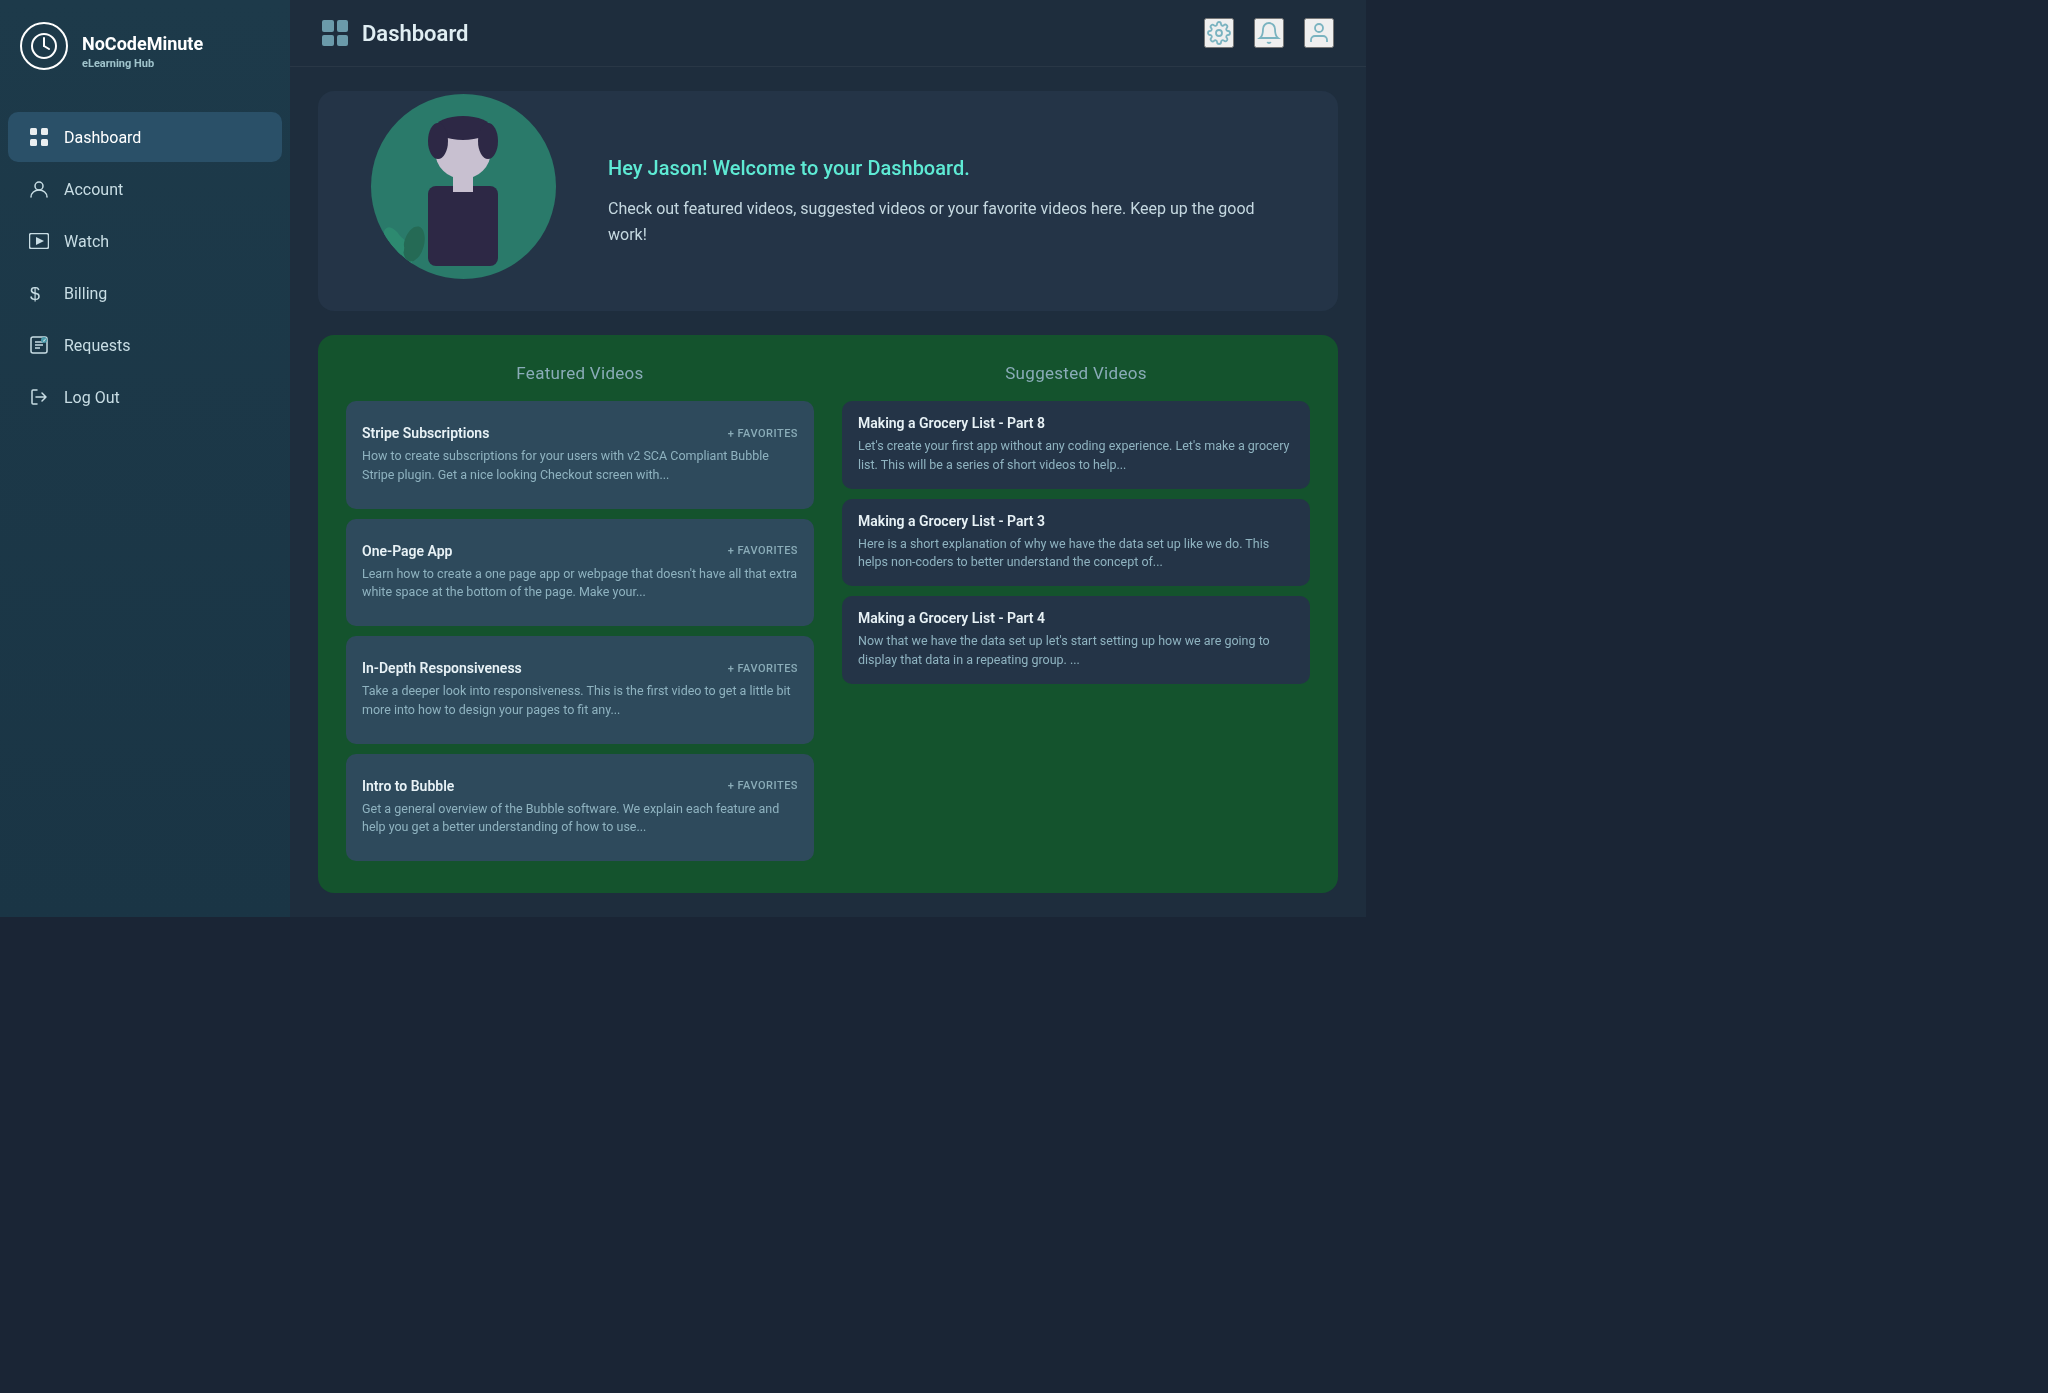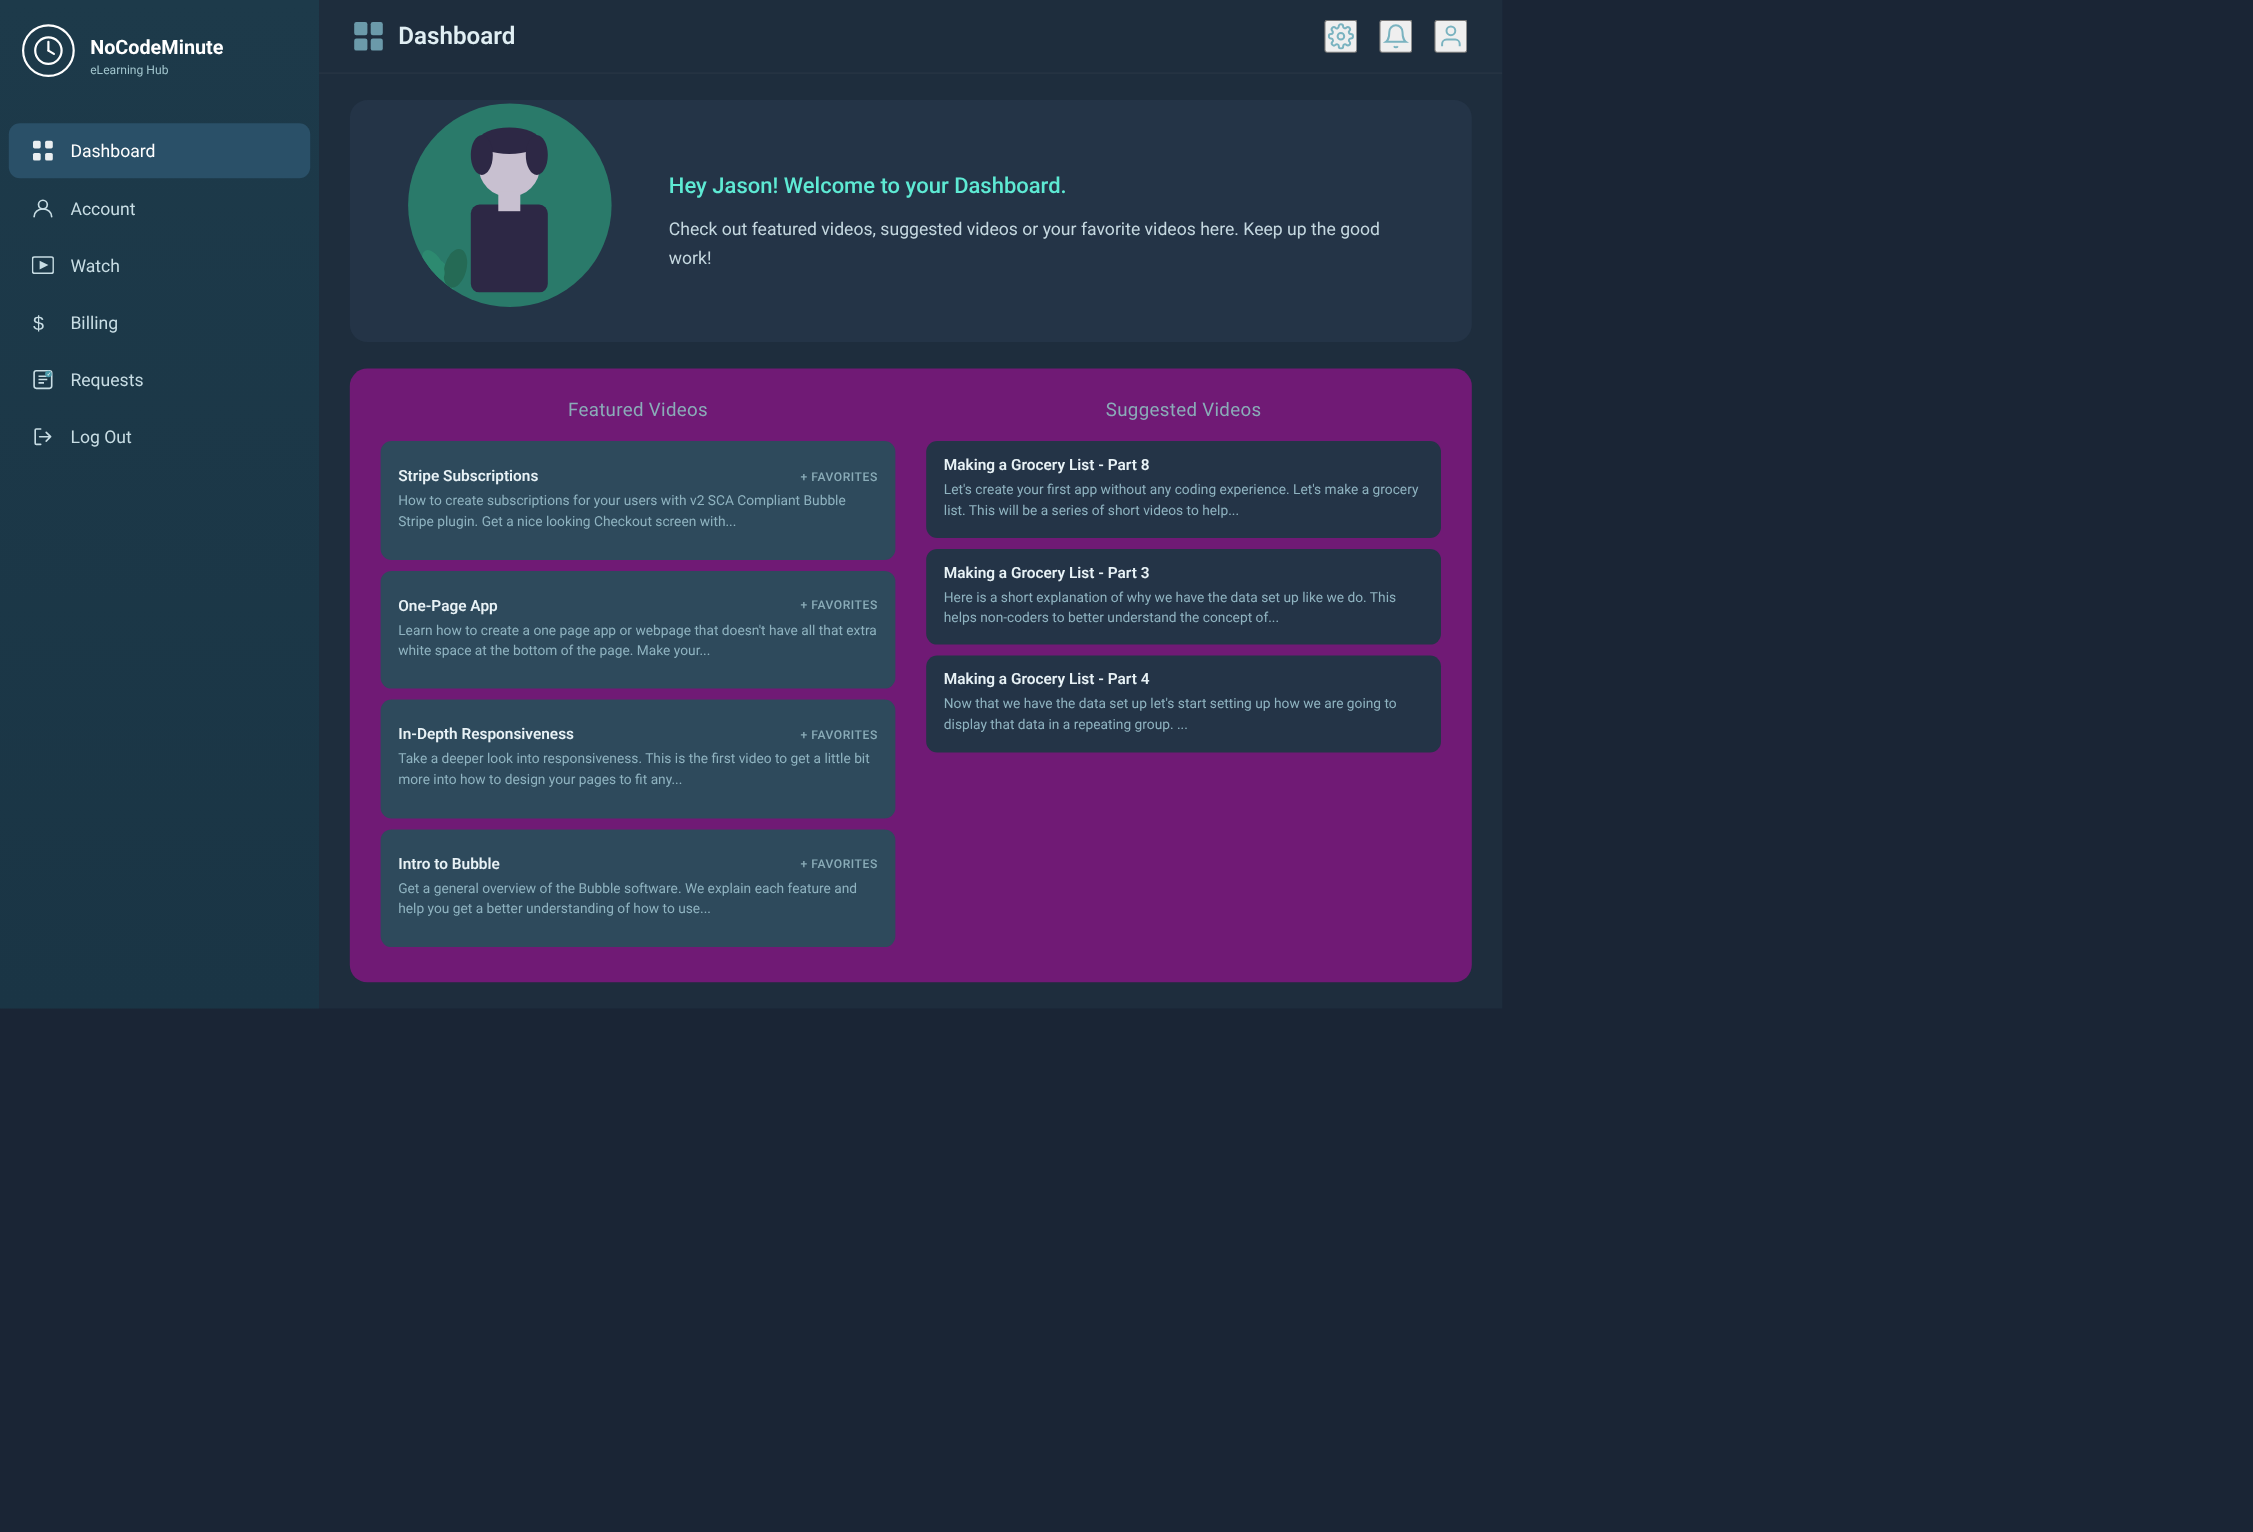--- a/index.html
+++ b/index.html
@@ -45,20 +45,21 @@
     .logo-text h2 {
       font-size: 18px;
       font-weight: 700;
       color: #fff;
       line-height: 1.2;
     }
     .logo-text p {
       font-size: 11px;
       color: #a0c4cc;
       margin-top: 2px;
+      font-weight: bold;
     }
     .sidebar-spacer { height: 20px; }
     .sidebar-nav {
       display: flex;
       flex-direction: column;
       gap: 2px;
       padding: 0 8px;
     }
     .nav-item {
       display: flex;
@@ -190,21 +191,21 @@
       margin-bottom: 14px;
     }
     .welcome-desc {
       font-size: 16px;
       color: #c5d8e0;
       line-height: 1.6;
     }
 
     
     .videos-section {
-      background: #701a75;
+      background: #14532d;
       border-radius: 16px;
       padding: 28px 28px 32px;
     }
     .videos-grid {
       display: grid;
       grid-template-columns: 1fr 1fr;
       gap: 28px;
     }
     .videos-column h3 {
       text-align: center;

